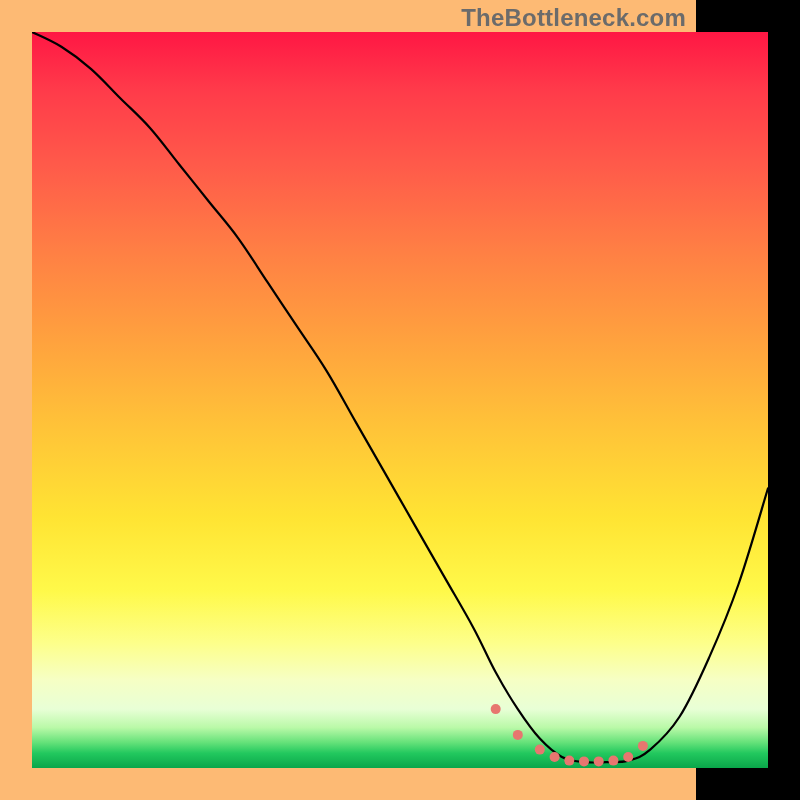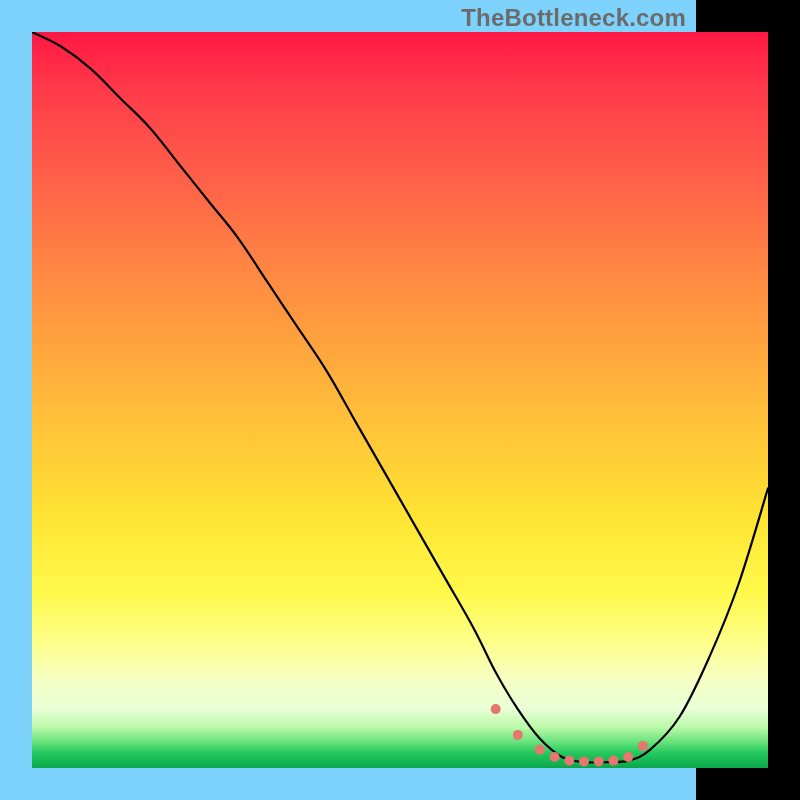--- a/index.html
+++ b/index.html
@@ -1,21 +1,21 @@
 <!DOCTYPE html>
 <html><head>
 <meta charset="utf-8">
 <style>
   * { margin: 0; padding: 0; box-sizing: border-box; }
   html, body { width: 800px; height: 800px; overflow: hidden; background: #000; }
   .frame {
     position: relative;
     width: 696px;
     height: 800px;
-    background: #7dd3fc;
+    background: #fdba74;
   }
   .watermark {
     position: absolute;
     top: 4px;
     right: 10px;
     color: #6b6b6b;
     font-family: Arial, Helvetica, sans-serif;
     font-size: 24px;
     font-weight: 600;
     letter-spacing: 0.2px;

